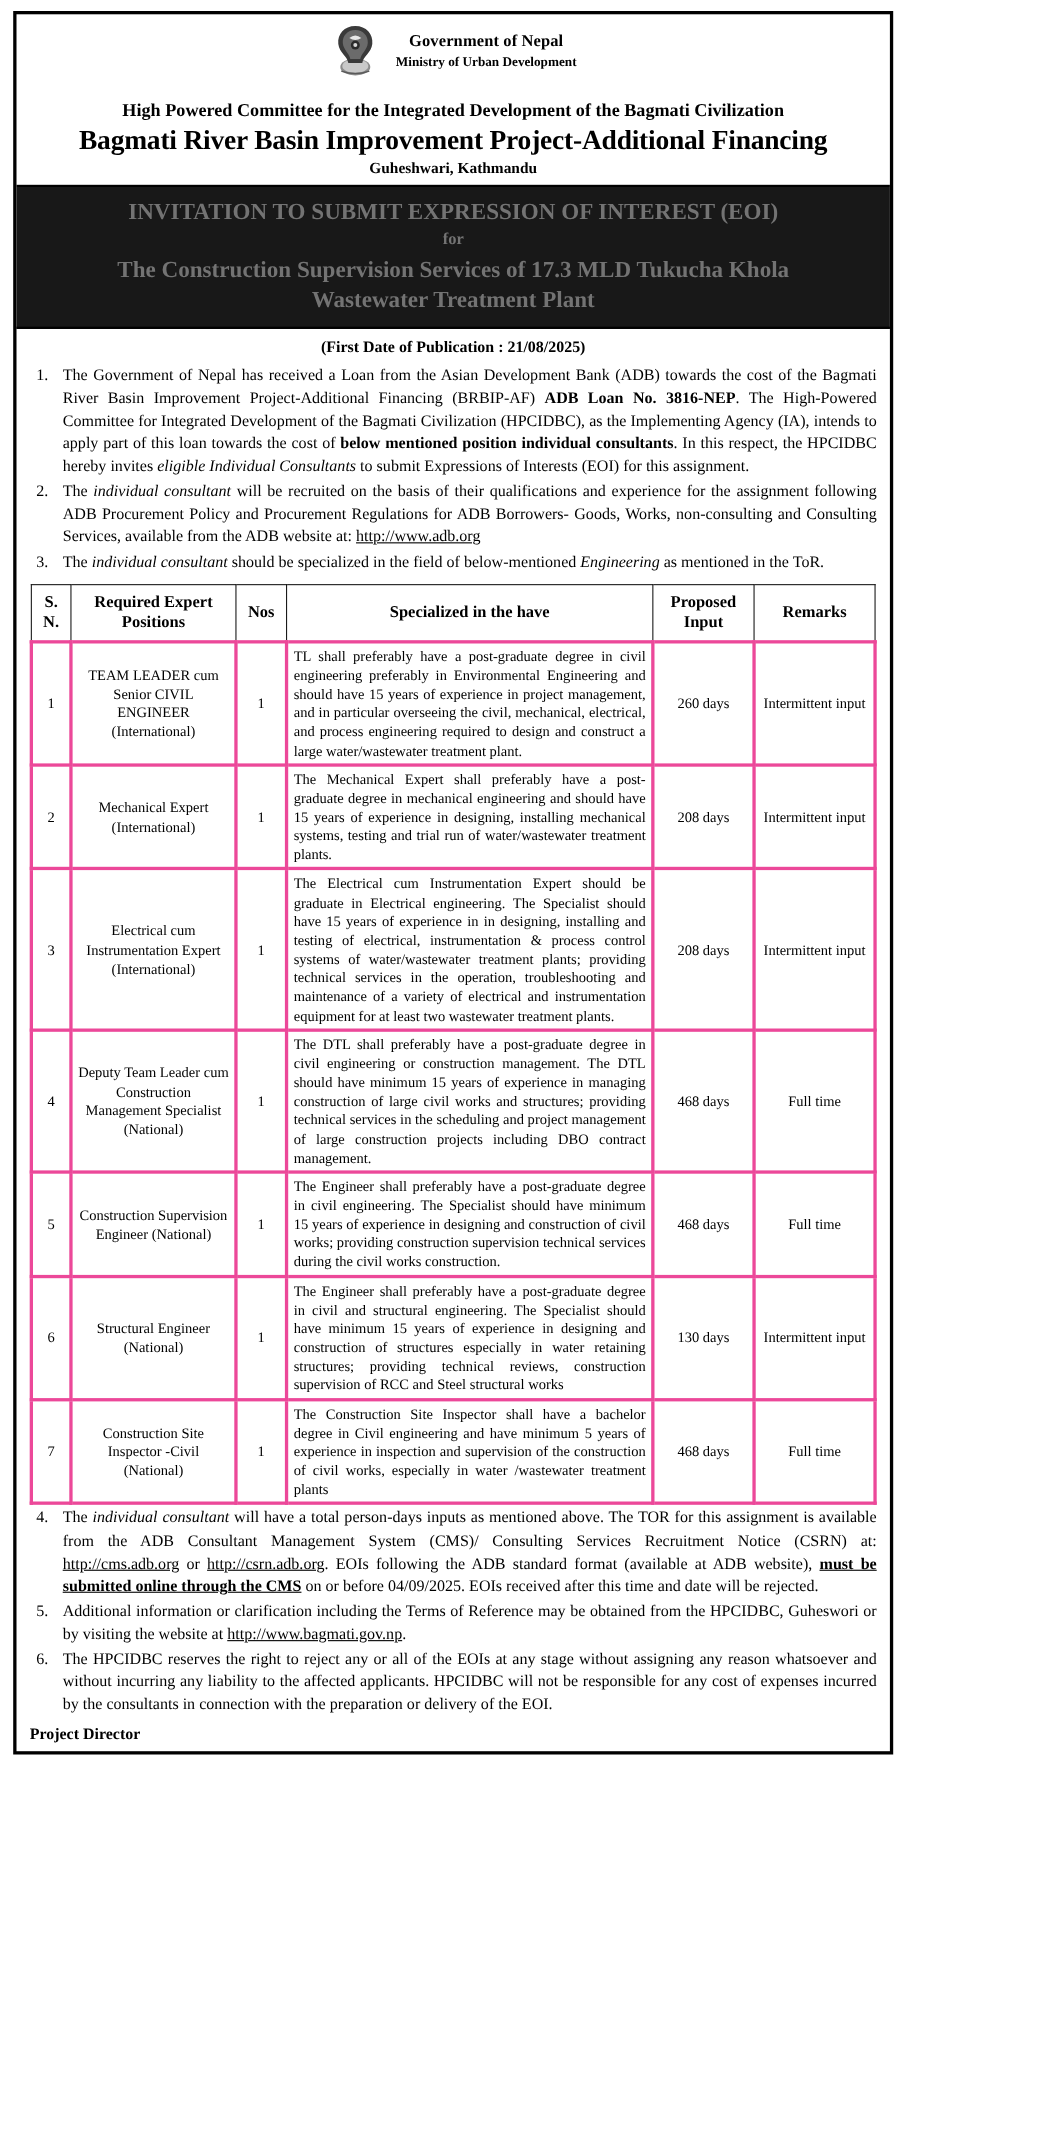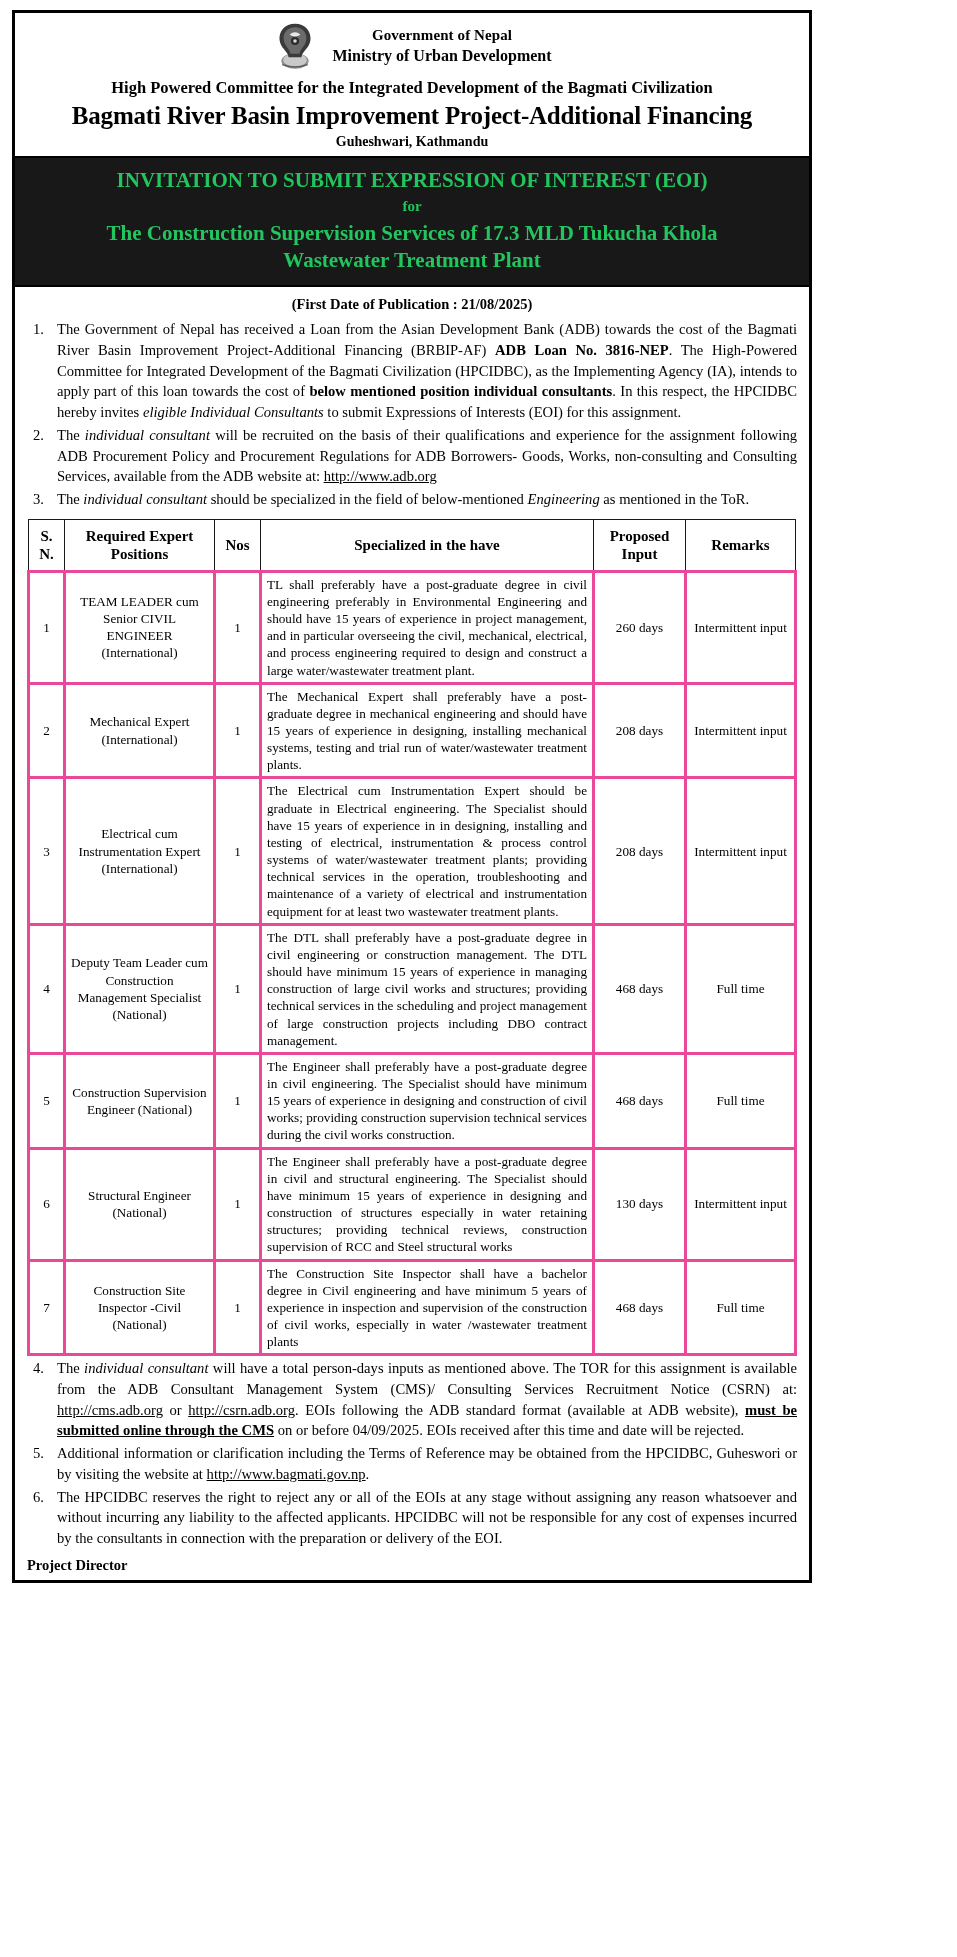--- a/index.html
+++ b/index.html
@@ -47,46 +47,46 @@
     text-align: center;
   }
   .ml1 {
     font-weight: bold;
     font-size: 15px;
     line-height: 1.35;
     letter-spacing: .1px;
   }
   .ml2 {
     font-weight: bold;
-    font-size: 16px;
+    font-size: 12px;
     line-height: 1.35;
   }
   .mast-committee {
     font-weight: bold;
     font-size: 16.5px;
-    margin-top: 6px;
+    margin-top: 18px;
     line-height: 1.3;
   }
   .mast-project {
     font-weight: bold;
     font-size: 25px;
     margin-top: 3px;
     line-height: 1.18;
     letter-spacing: -.2px;
   }
   .mast-place {
     font-weight: bold;
     font-size: 14px;
     margin-top: 3px;
   }
 
   
   .banner {
     background: #181818;
-    color: #22c55e;
+    color: #737373;
     text-align: center;
     padding: 9px 10px 11px 10px;
     border-bottom: 2px solid #000;
   }
   .banner-title {
     font-weight: bold;
     font-size: 21px;
     line-height: 1.25;
   }
   .banner-for {

